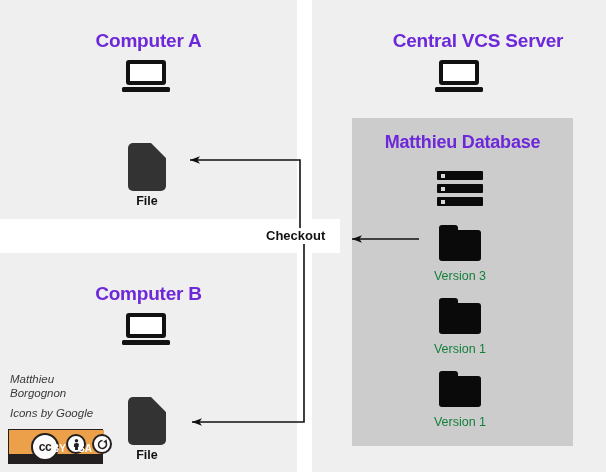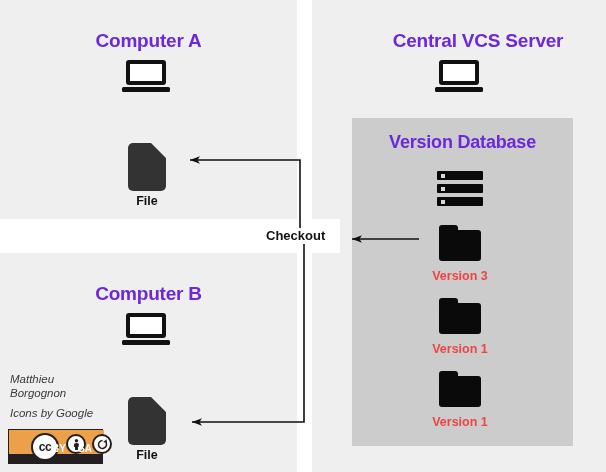--- a/index.html
+++ b/index.html
@@ -156,22 +156,22 @@
     border-radius: 3px;
   }
   #folder-v3 { left: 439px; top: 225px; }
   #folder-v2 { left: 439px; top: 298px; }
   #folder-v1 { left: 439px; top: 371px; }
 
   .version-caption {
     position: absolute;
     width: 140px;
     font-size: 12.5px;
-    font-weight: bold;
-    color: #ef4444;
+    font-weight: normal;
+    color: #15803d;
     text-align: center;
     white-space: nowrap;
   }
   #caption-v3 { left: 390px; top: 269px; }
   #caption-v2 { left: 390px; top: 342px; }
   #caption-v1 { left: 390px; top: 415px; }
 
   
   #checkout-band {
     position: absolute;
@@ -274,21 +274,21 @@
 <div id="canvas">
 
   <div class="panel" id="panel-computer-a"></div>
   <div class="panel" id="panel-computer-b"></div>
   <div class="panel" id="panel-server"></div>
   <div id="panel-version-db"></div>
 
   <div class="heading" id="title-computer-a">Computer A</div>
   <div class="heading" id="title-computer-b">Computer B</div>
   <div class="heading" id="title-server">Central VCS Server</div>
-  <div class="heading" id="title-version-db">Version Database</div>
+  <div class="heading" id="title-version-db">Matthieu Database</div>
 
   <div class="laptop" id="laptop-a">
     <div class="screen"></div>
     <div class="base"></div>
   </div>
   <div class="laptop" id="laptop-b">
     <div class="screen"></div>
     <div class="base"></div>
   </div>
   <div class="laptop" id="laptop-server">

